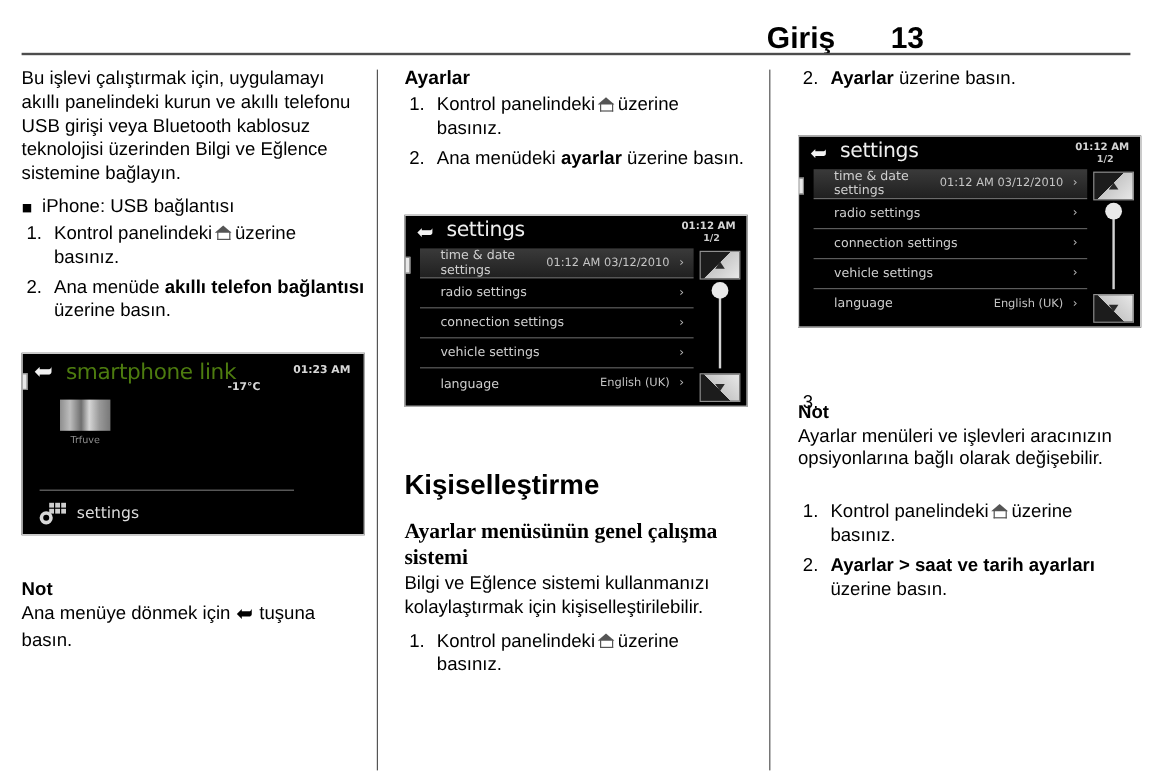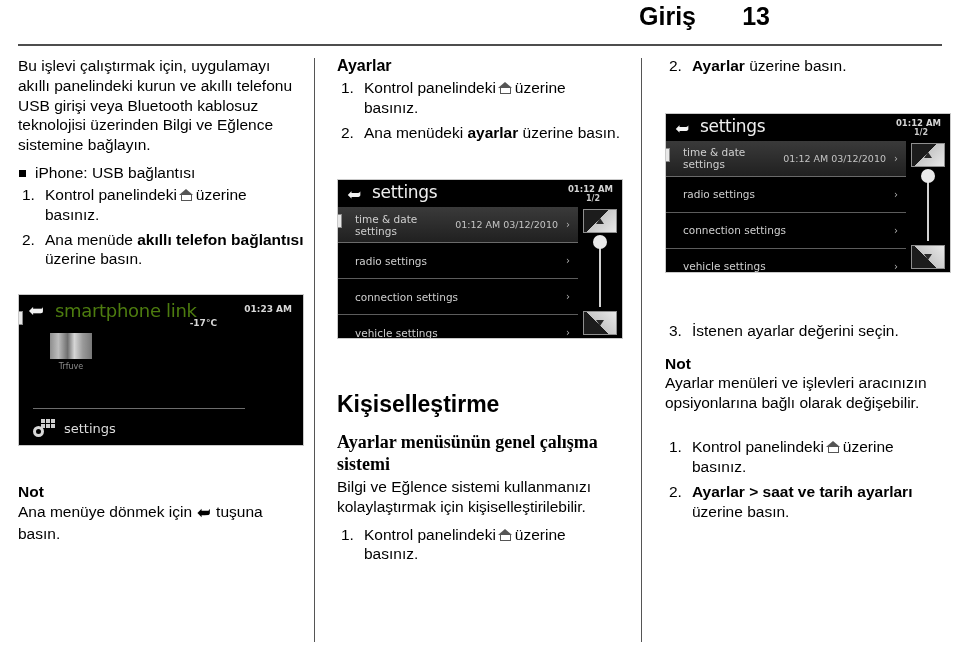--- a/index.html
+++ b/index.html
@@ -11,21 +11,21 @@
     width: 960px; height: 653px;
     font-family: "Liberation Sans", sans-serif;
     color: #000000;
     position: relative;
     overflow: hidden;
   }
 
   
   .page-header {
     position: absolute;
-    left: 0; top: 0;
+    left: 0; top: 16px;
     width: 788px; height: 46px;
   }
   .page-header .hdr-inner {
     position: absolute;
     right: 18px; top: 2px;
     display: flex;
     align-items: baseline;
     gap: 40px;
   }
   .hdr-title {
@@ -299,24 +299,24 @@
   .set-paging {
     position: absolute; right: 22px; top: 14px;
     color: #c9c9c9; font-size: 8px; font-weight: bold;
   }
   .set-rows {
     position: absolute;
     left: 0; top: 27px; right: 44px; bottom: 0;
   }
   .set-row {
     position: relative;
-    height: 36px;
+    height: 25px;
     display: flex; align-items: center;
     border-bottom: 1px solid #5c5c5c;
-    padding-left: 17px; padding-right: 8px;
+    padding-left: 17px; padding-right: 8px; margin-left: 12px;
   }
   .set-row:last-child { border-bottom: none; }
   .set-row.highlight {
     background: linear-gradient(180deg,#3a3a3a 0%,#202020 100%);
     border-bottom: 1px solid #6a6a6a;
   }
   .set-row-label {
     color: #cfcfcf;
     font-size: 10.5px;
     flex: 1;
@@ -589,21 +589,21 @@
           </div>
       </div>
     </div>
 
     <div class="spacer-20"></div>
     <div class="spacer-20"></div>
     <div class="spacer-8"></div>
 
     <ol class="steps">
       <li>
-        <span class="num">3.</span><span>İstenen ayarlar değerini seçin.</span>
+        <span class="num">3.</span>
       </li>
     </ol>
 
     <div class="spacer-8"></div>
 
     <p class="note-label">Not</p>
     <p class="body">Ayarlar menüleri ve işlevleri aracınızın opsiyonlarına bağlı olarak değişebilir.</p>
 
     <div class="spacer-8"></div>
 

